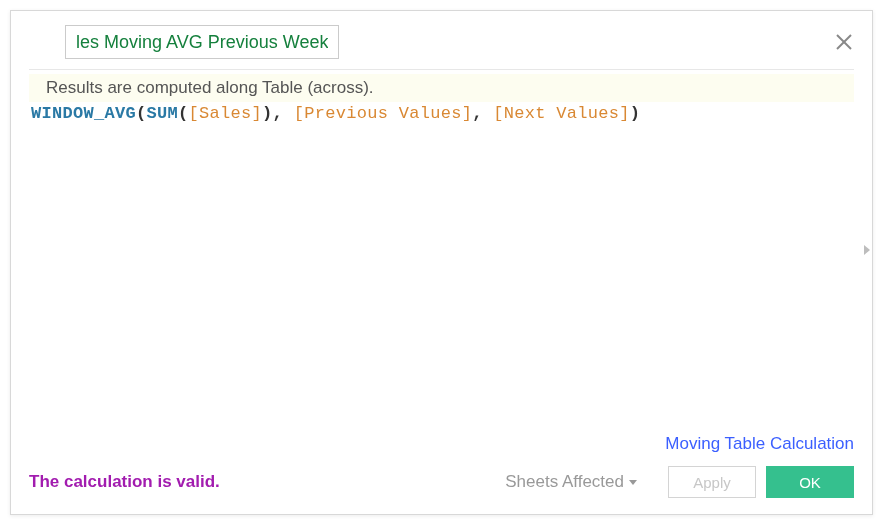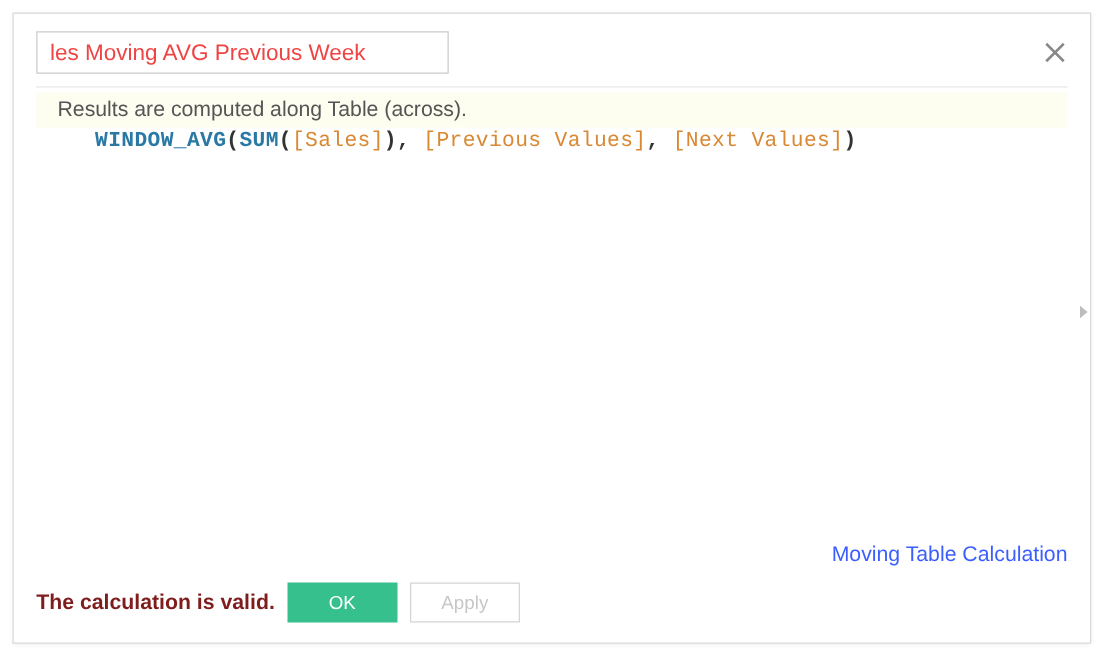--- a/index.html
+++ b/index.html
@@ -21,28 +21,29 @@
       position: relative;
       display: flex;
       flex-direction: column;
     }
     .header-row {
       display: flex;
       align-items: center;
       padding: 14px 18px 10px 18px;
     }
     .title-input {
-      width: 330px;
+      width: 274px;
       height: 34px;
       border: 1px solid #cbcbcb;
       font-size: 18px;
-      color: #ef4444;
+      color: #15803d;
       padding: 4px 10px;
       font-family: inherit;
       outline: none;
+      margin-left: 36px;
     }
     .close-x {
       margin-left: auto;
       cursor: pointer;
       width: 20px;
       height: 20px;
       display: flex;
       align-items: center;
       justify-content: center;
     }
@@ -67,21 +68,20 @@
       color: #555;
       padding: 4px 17px;
       margin-top: 4px;
     }
     .formula {
       font-family: Consolas, "Courier New", monospace;
       font-size: 17px;
       padding: 2px 2px;
       letter-spacing: 0.3px;
       white-space: pre;
-      margin-left: 45px;
     }
     .tok-func { color: #2a79a5; font-weight: bold; }
     .tok-field { color: #d98833; }
     .tok-plain { color: #333; font-weight: bold; }
     .expand-caret {
       position: absolute;
       right: -2px;
       top: 50%;
       transform: translateY(-50%);
       cursor: pointer;
@@ -96,21 +96,21 @@
       color: #3b5fff;
       font-size: 17px;
       cursor: pointer;
     }
     .footer-row {
       display: flex;
       align-items: center;
       padding: 6px 18px 16px 18px;
     }
     .status-text {
-      color: #7f1d1d;
+      color: #a21caf;
       font-size: 17px;
       font-weight: bold;
     }
     .sheets-affected {
       color: #999;
       font-size: 17px;
       display: flex;
       align-items: center;
       cursor: pointer;
       margin-left: auto;
@@ -163,17 +163,23 @@
       </svg>
     </div>
   </div>
 
   <div class="footer-link-row">
     <span class="link">Moving Table Calculation</span>
   </div>
 
   <div class="footer-row">
     <span class="status-text">The calculation is valid.</span>
+    <span class="sheets-affected">
+      <span>Sheets Affected</span>
+      <svg viewBox="0 0 10 10">
+        <polygon points="1,3 9,3 5,8" fill="#999"></polygon>
+      </svg>
+    </span>
+    <button class="btn btn-apply">Apply</button>
     <button class="btn btn-ok">OK</button>
-    <button class="btn btn-apply">Apply</button>
   </div>
 
 </div>
 
 </body></html>

